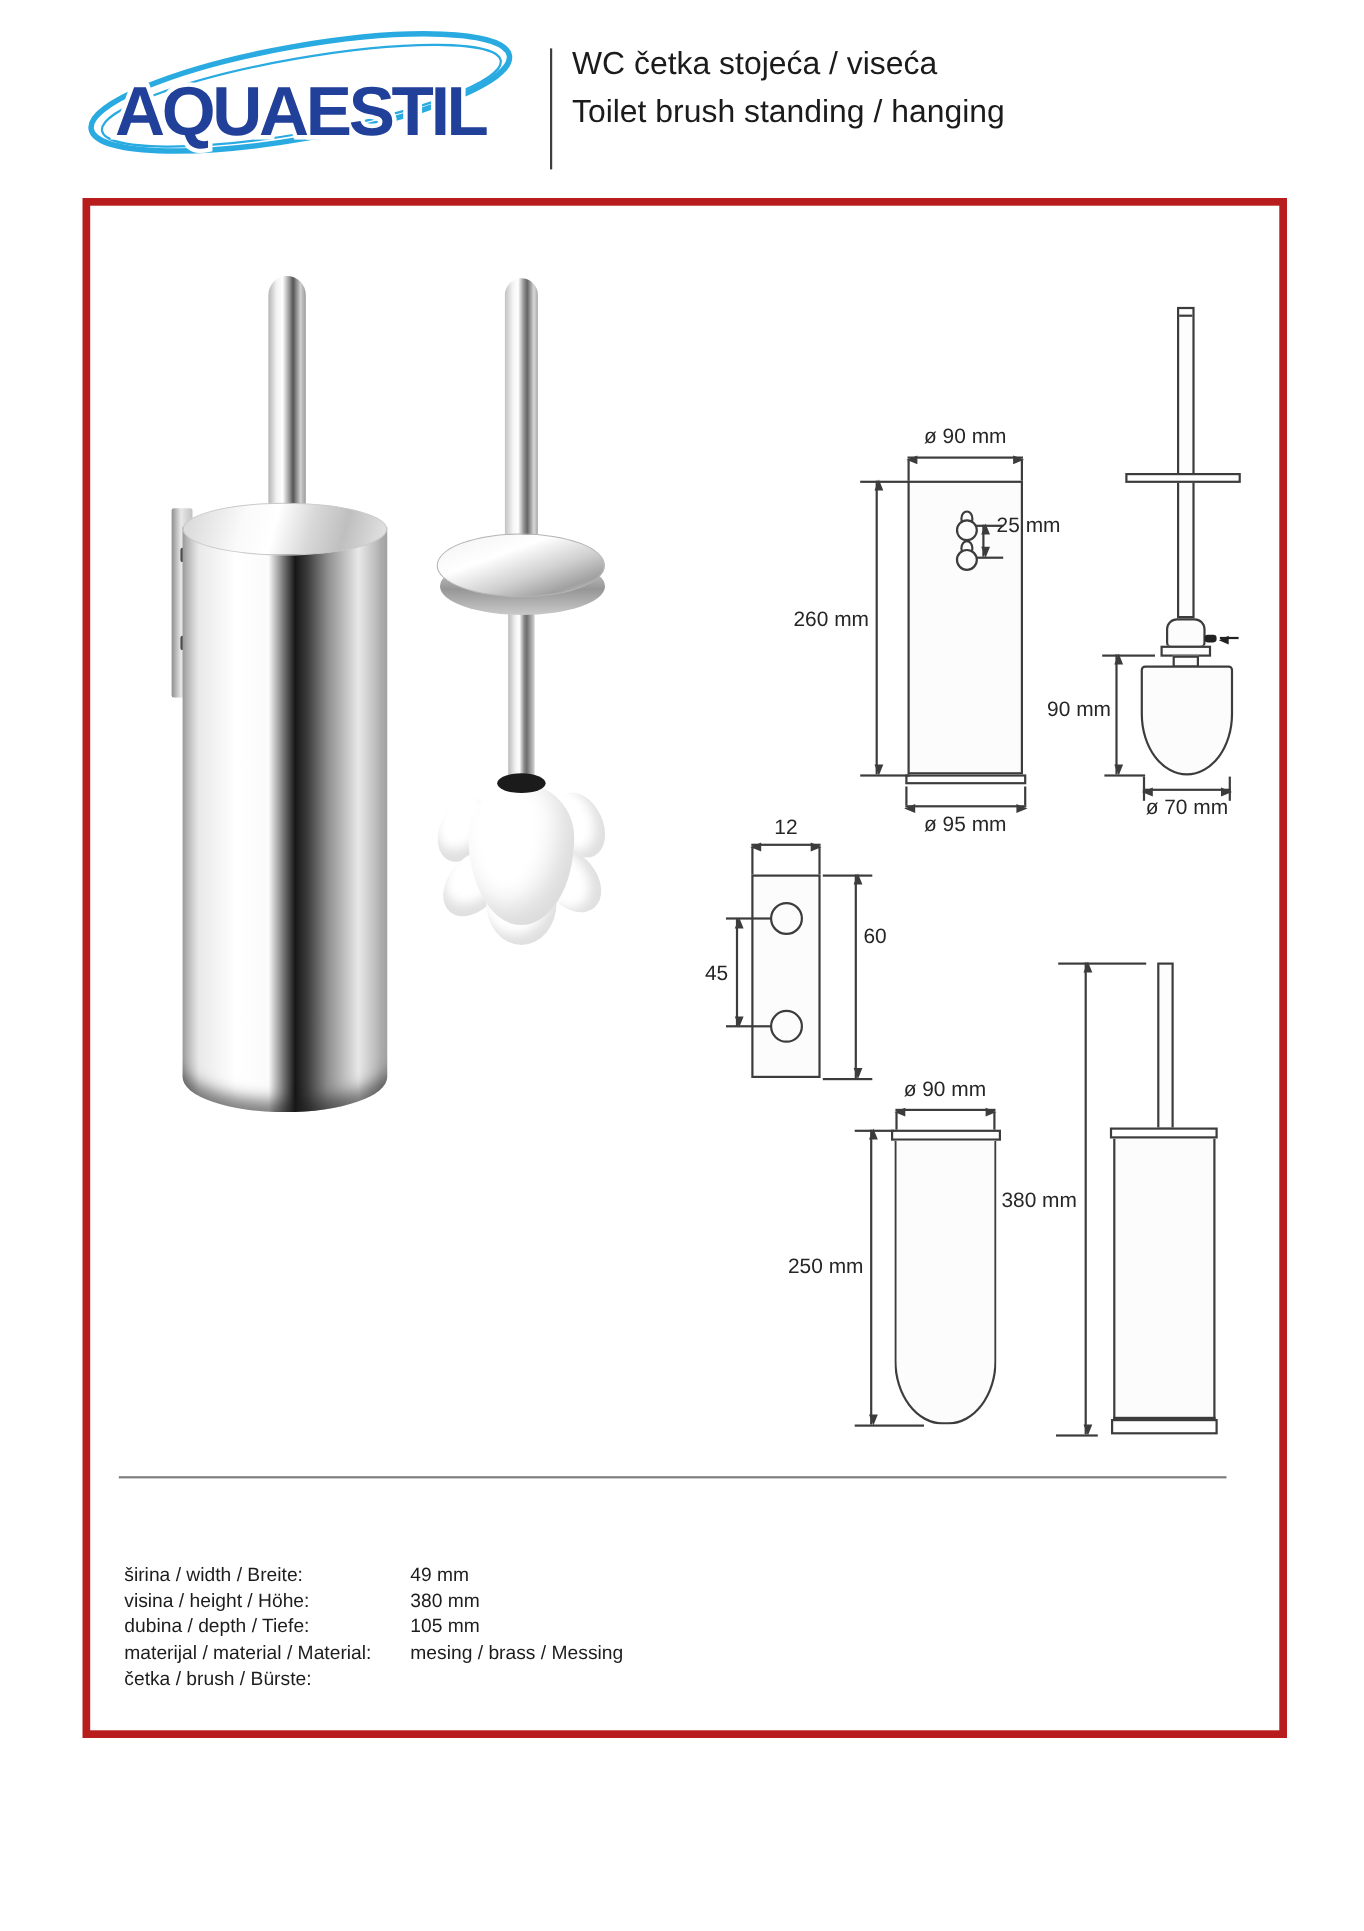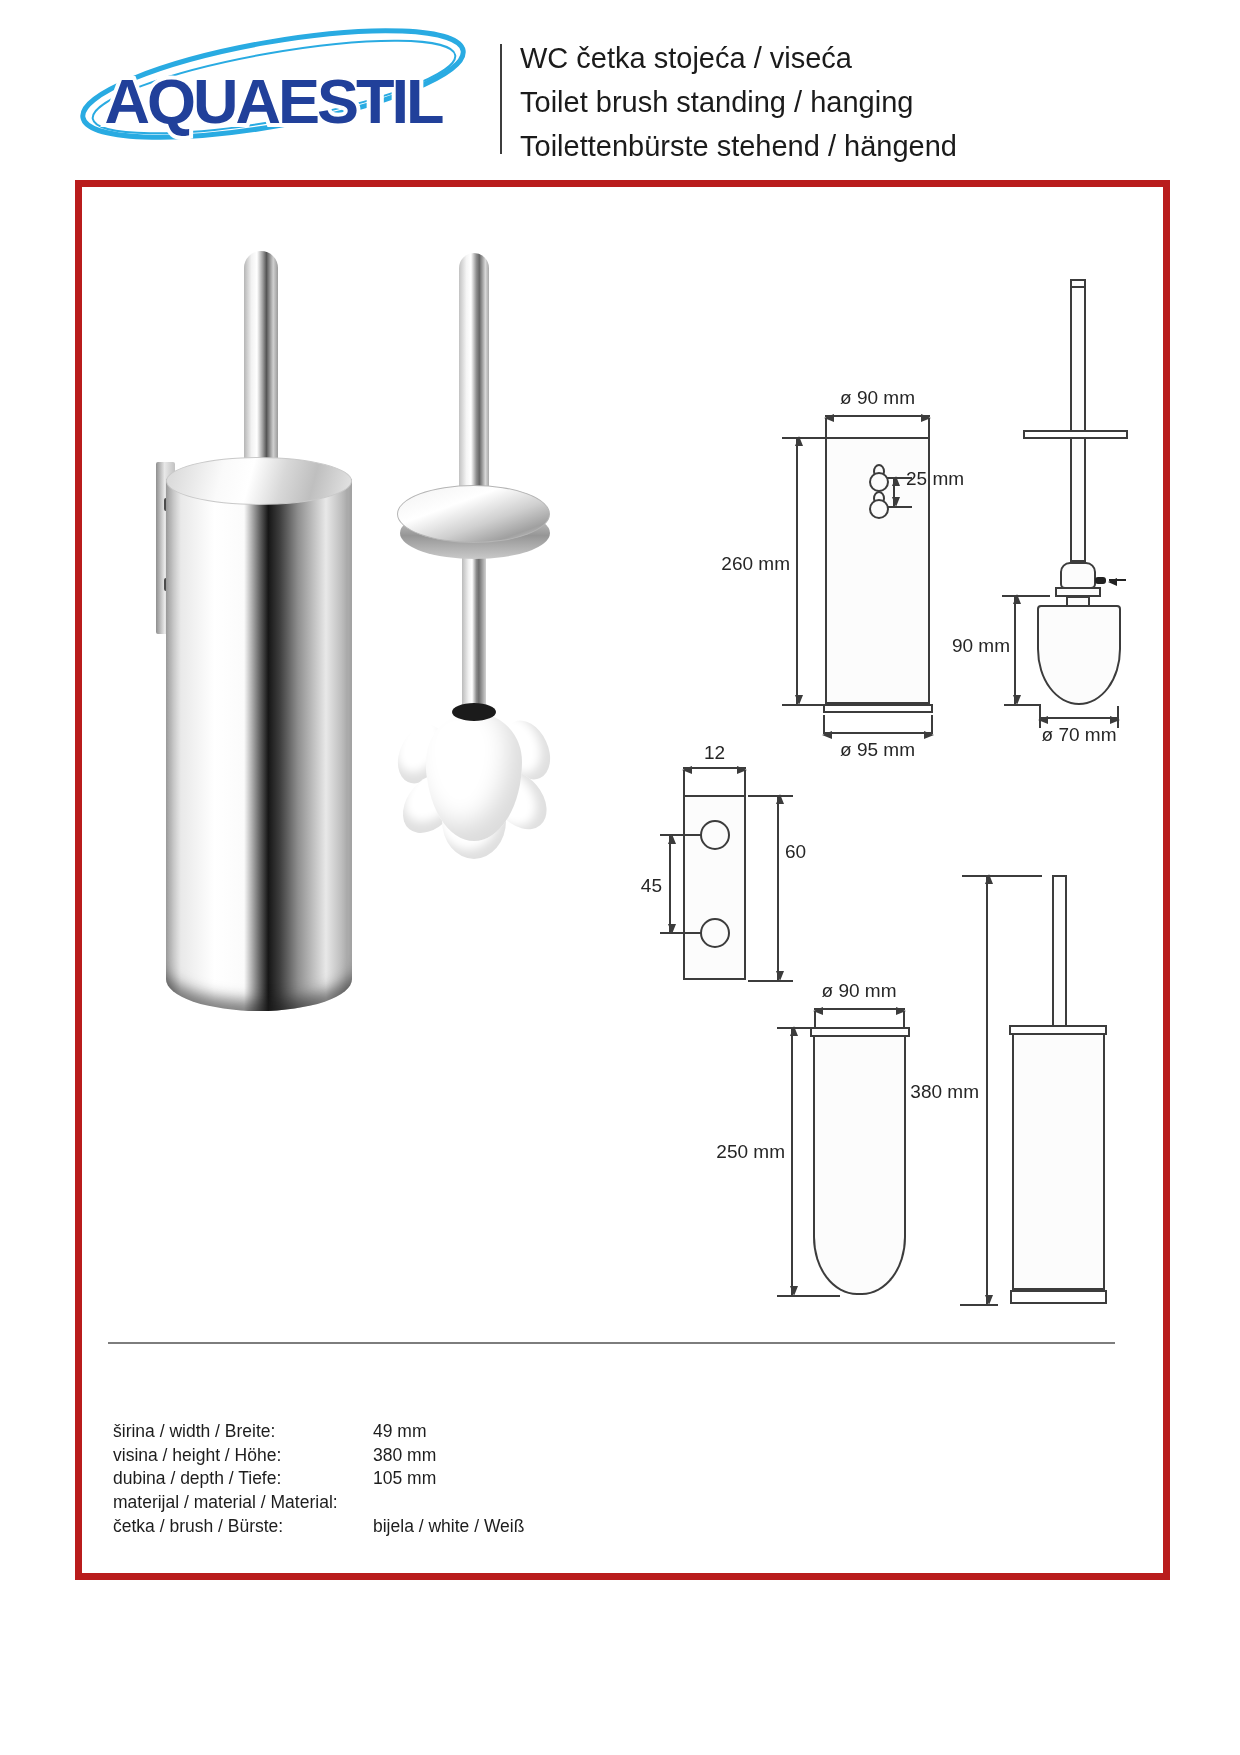--- a/index.html
+++ b/index.html
@@ -77,21 +77,20 @@
     <ellipse cx="206" cy="59" rx="184" ry="34" stroke-width="2" transform="rotate(-10 206 59)"></ellipse>
   </g>
   <text x="205" y="95" text-anchor="middle" font-size="63" font-weight="bold" letter-spacing="-3" fill="#21409a" stroke="#ffffff" stroke-width="8" paint-order="stroke">AQUAESTIL</text>
 </svg>
 
 <div class="vrule"></div>
 
 <div class="title-block">
   <div>WC četka stojeća / viseća</div>
   <div>Toilet brush standing / hanging</div>
-  <div>Toilettenbürste stehend / hängend</div>
 </div>
 
 <div class="mainbox">
 
   <div>
     <div class="bracket"></div>
     <div class="rod1"></div>
     <div class="cyltop"></div>
     <div class="cylbody"></div>
   </div>
@@ -222,20 +221,20 @@
     <div class="feat-row">
       <span class="feat-label">visina / height / Höhe:</span>
       <span class="feat-value">380 mm</span>
     </div>
     <div class="feat-row">
       <span class="feat-label">dubina / depth / Tiefe:</span>
       <span class="feat-value">105 mm</span>
     </div>
     <div class="feat-row">
       <span class="feat-label">materijal / material / Material:</span>
+      <span class="feat-value">mesing / brass / Messing</span>
     </div>
     <div class="feat-row">
       <span class="feat-label">četka / brush / Bürste:</span>
-      <span class="feat-value">bijela / white / Weiß</span>
     </div>
   </div>
 
 </div>
 
 </body></html>

